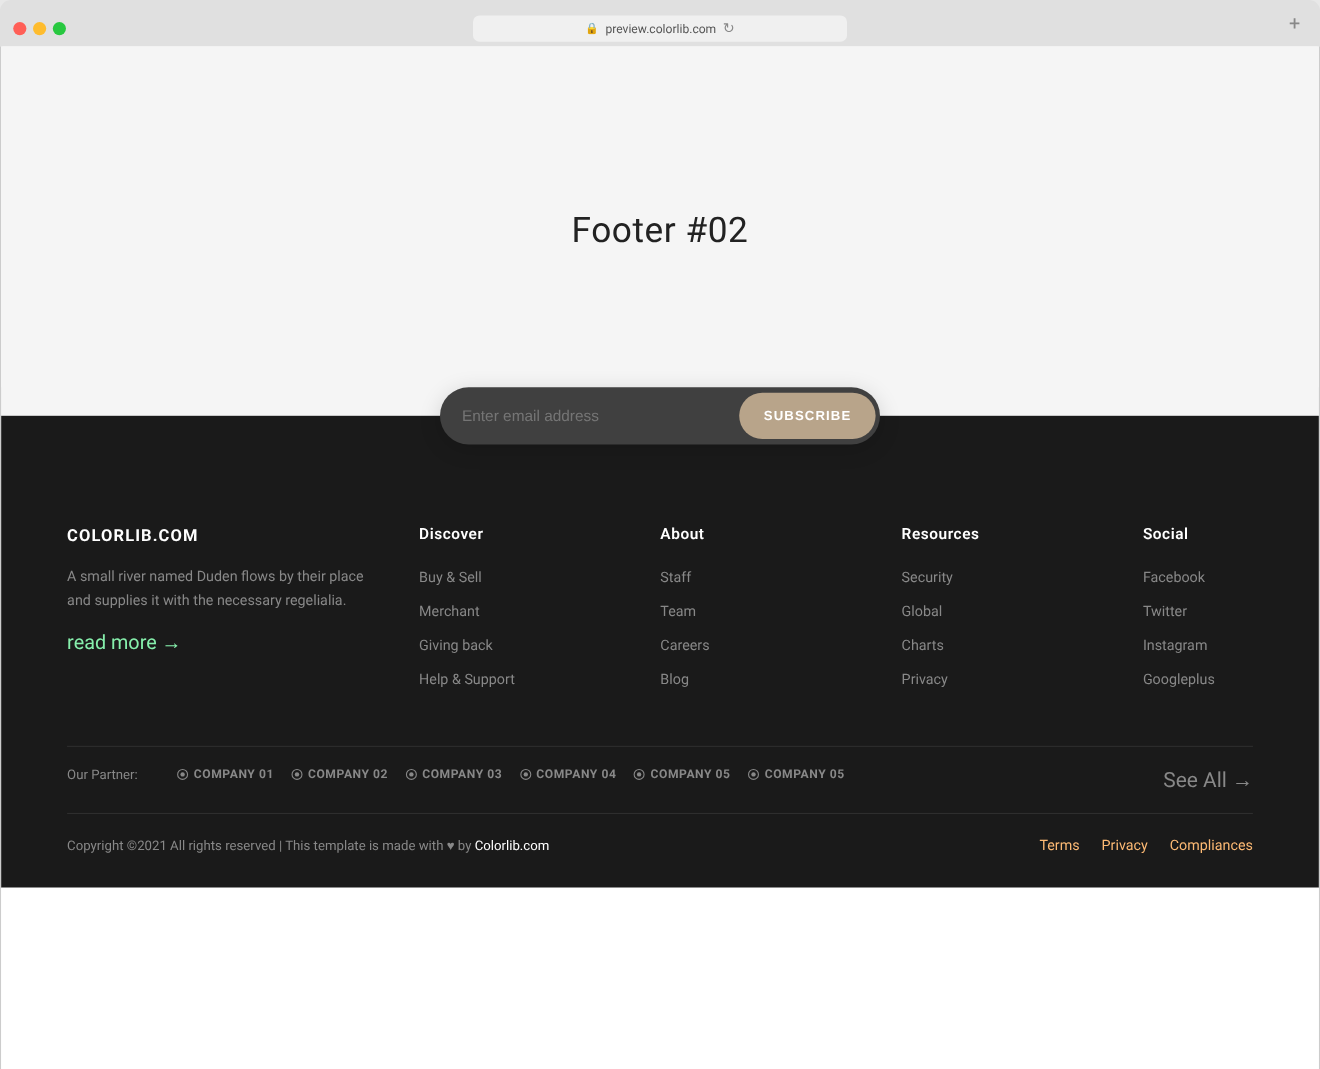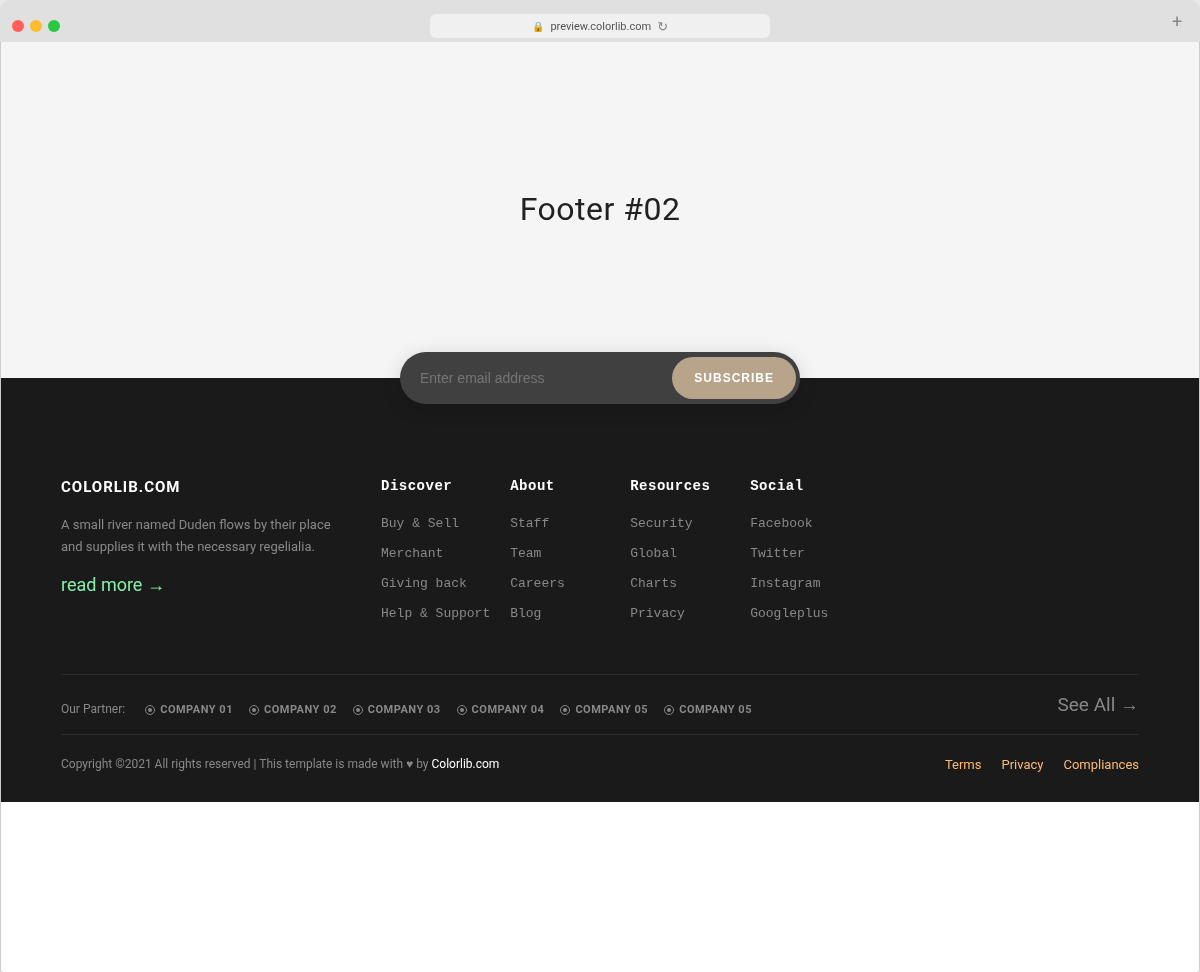--- a/index.html
+++ b/index.html
@@ -179,22 +179,21 @@
       font-size: 18px;
       color: #86efac;
       text-decoration: none;
       display: inline-block;
     }
 
     .footer-columns {
       flex: 3;
       display: flex;
       gap: 20px;
-      justify-content: flex-start;
-      font-family: Liberation Mono, monospace;
+      justify-content: space-between;
     }
 
     .footer-col {
       min-width: 100px;
     }
 
     .footer-col-title {
       font-size: 14px;
       font-weight: 600;
       color: #fff;
@@ -215,22 +214,22 @@
       color: #888;
       text-decoration: none;
       transition: color 0.2s;
     }
 
     
     .footer-partners {
       border-top: 1px solid #2e2e2e;
       padding: 18px 0;
       display: flex;
-      align-items: flex-end;
-      gap: 20px;
+      align-items: flex-start;
+      gap: 36px;
     }
 
     .partners-label {
       font-size: 12px;
       color: #888;
       white-space: nowrap;
     }
 
     .partners-list {
       display: flex;

